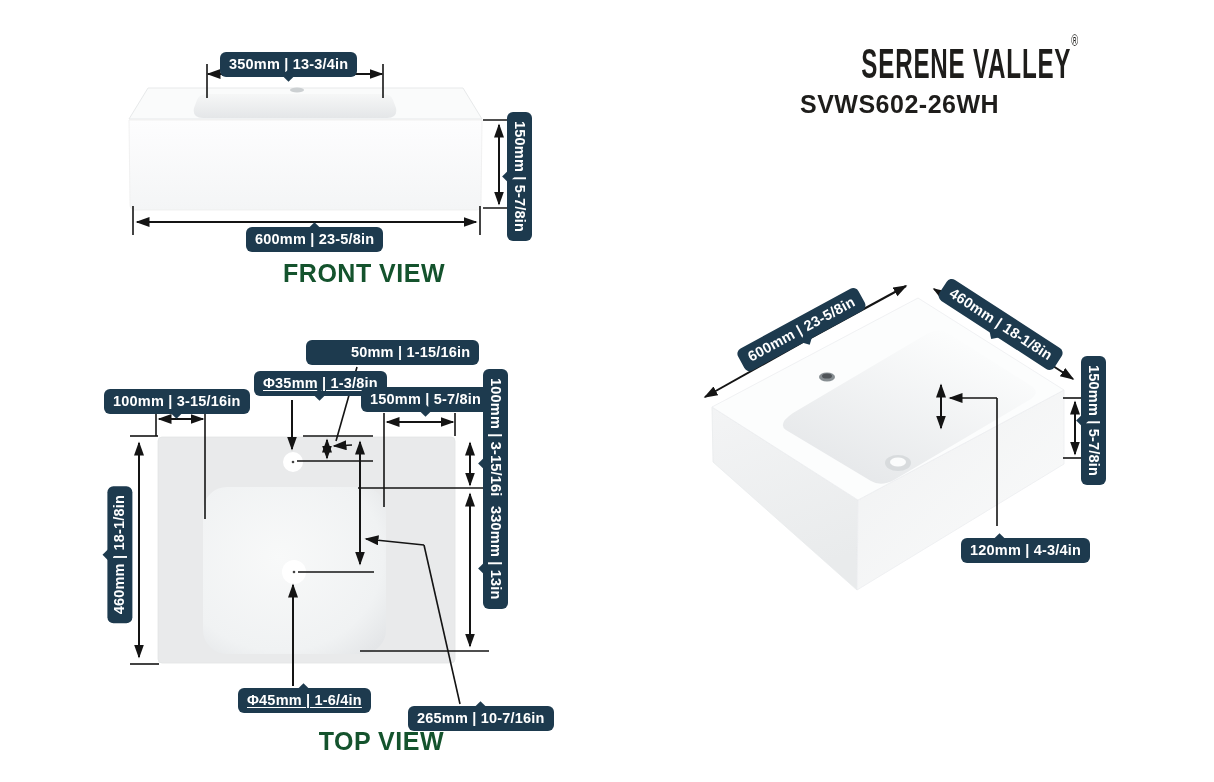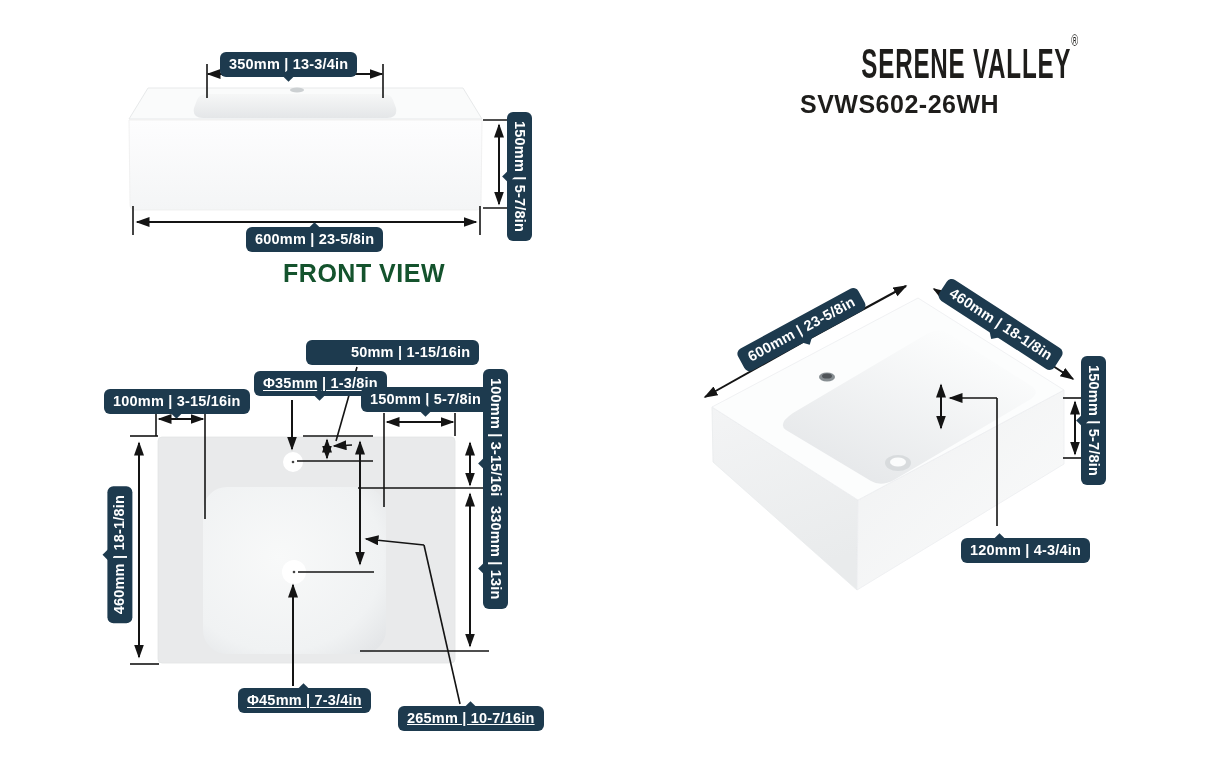--- a/index.html
+++ b/index.html
@@ -194,21 +194,22 @@
   <div class="badge pt-up" style="left:246px; top:227px;">600mm | 23-5/8in</div>
   <div class="view-title" style="left:165px; top:259px;">FRONT VIEW</div>
 
   <div class="badge pt-down" style="left:104px; top:389px;">100mm | 3-15/16in</div>
   <div class="badge underlined pt-down" style="left:238px; top:371px;margin-left:16px;">Φ35mm | 1-3/8in</div>
   <div class="badge no-pt" style="left:306px; top:340px;padding-left:45px;">50mm | 1-15/16in</div>
   <div class="badge pt-down" style="left:361px; top:387px;">150mm | 5-7/8in</div>
   <div class="badge v-down pt-left-65" style="left:483px; top:369px;">100mm | 3-15/16in</div>
   <div class="badge v-down pt-left-65" style="left:483px; top:497px;">330mm | 13in</div>
   <div class="badge v-up pt-right" style="left:107px; top:486px;">460mm | 18-1/8in</div>
-  <div class="badge underlined pt-up" style="left:238px; top:688px;">Φ45mm | 7-3/4in</div>
-  <div class="badge pt-up" style="left:398px; top:706px;text-decoration:underline;">265mm | 10-7/16in</div>
+  <div class="badge underlined pt-up" style="left:238px; top:688px;">Φ45mm | 1-6/4in</div>
+  <div class="badge pt-up" style="left:408px; top:706px;">265mm | 10-7/16in</div>
+  <div class="view-title" style="left:164px; top:727px;">TOP VIEW</div>
 
   <div class="badge rot pt-down" style="left:733px; top:317px; transform:rotate(-28.5deg);">600mm | 23-5/8in</div>
   <div class="badge rot pt-down" style="left:932px; top:312px; transform:rotate(33deg);">460mm | 18-1/8in</div>
   <div class="badge v-down pt-left" style="left:1081px; top:356px;">150mm | 5-7/8in</div>
   <div class="badge pt-up-30" style="left:961px; top:538px;">120mm | 4-3/4in</div>
 
 </div>
 
 </body></html>

